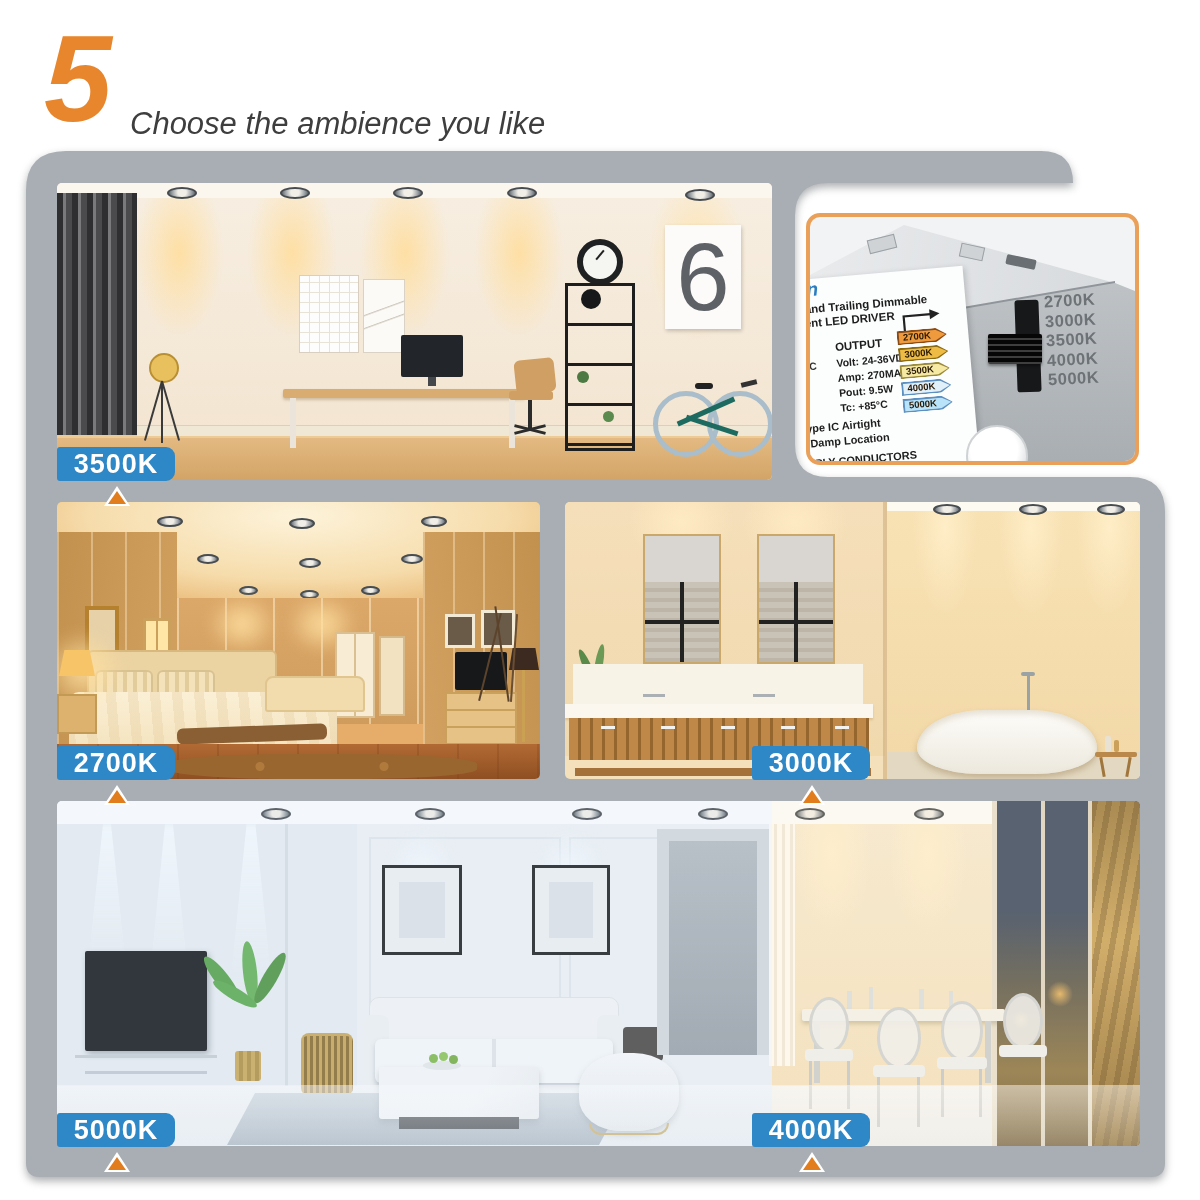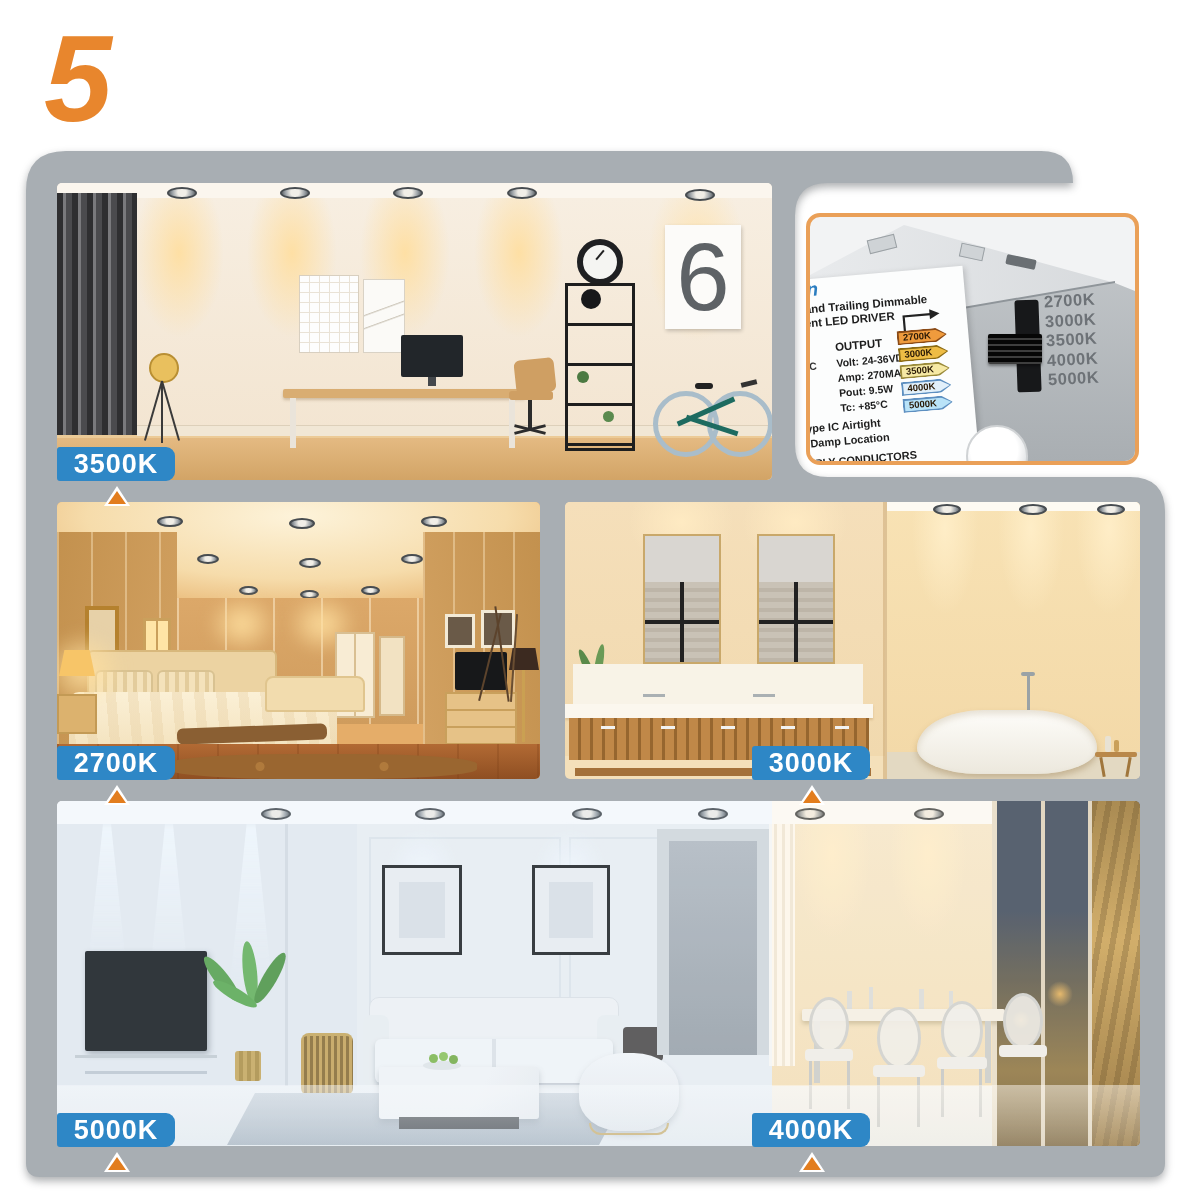--- a/index.html
+++ b/index.html
@@ -56,20 +56,21 @@
 
 <div id="canvas">
 
   <svg id="blob" width="1200" height="1200" viewBox="0 0 1200 1200">
     <path style="filter:drop-shadow(0 4px 4px rgba(70,75,80,.45))" d="M 66 151 L 1041 151 Q 1073 151 1073 183 L 828 183 Q 795 183 795 216 L 795 444
          Q 795 477 828 477 L 1130 477 Q 1165 477 1165 512 L 1165 1163 Q 1165 1177 1151 1177
          L 40 1177 Q 26 1177 26 1163 L 26 191 Q 26 151 66 151 Z"></path>
   </svg>
 
   <div class="hnum">5</div>
+  <div class="hsub">Choose the ambience you like</div>
 
   <div class="room" style="left:57px;top:183px;width:715px;height:297px;background:#f4ead9;">
     <div class="abs" style="left:0;top:14px;width:715px;height:242px;
       background:
         radial-gradient(64px 120px at 122px 56px,rgba(255,222,158,.9),rgba(255,222,158,0) 70%),
         radial-gradient(64px 120px at 235px 56px,rgba(255,222,158,.9),rgba(255,222,158,0) 70%),
         radial-gradient(64px 120px at 348px 56px,rgba(255,222,158,.9),rgba(255,222,158,0) 70%),
         radial-gradient(64px 120px at 462px 56px,rgba(255,222,158,.9),rgba(255,222,158,0) 70%),
         radial-gradient(70px 120px at 640px 60px,rgba(255,226,170,.9),rgba(255,226,170,0) 70%),
         linear-gradient(#f7eee1,#f3e5d1);"></div>

